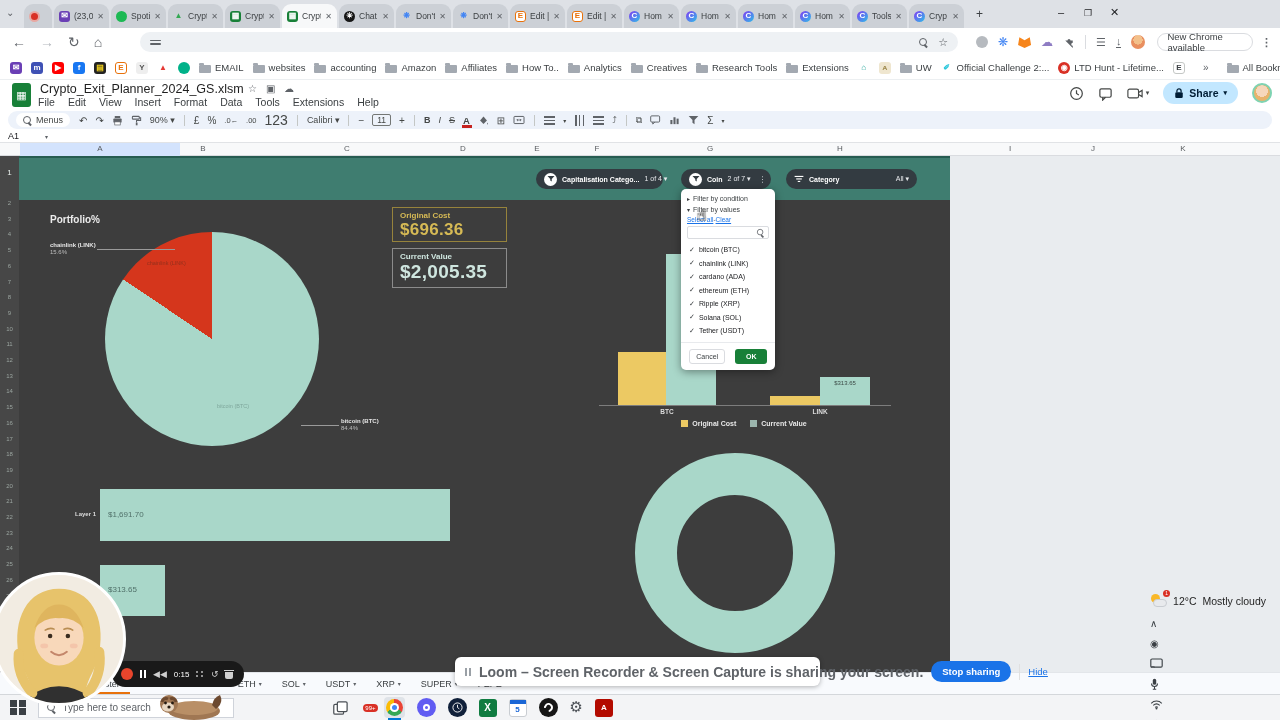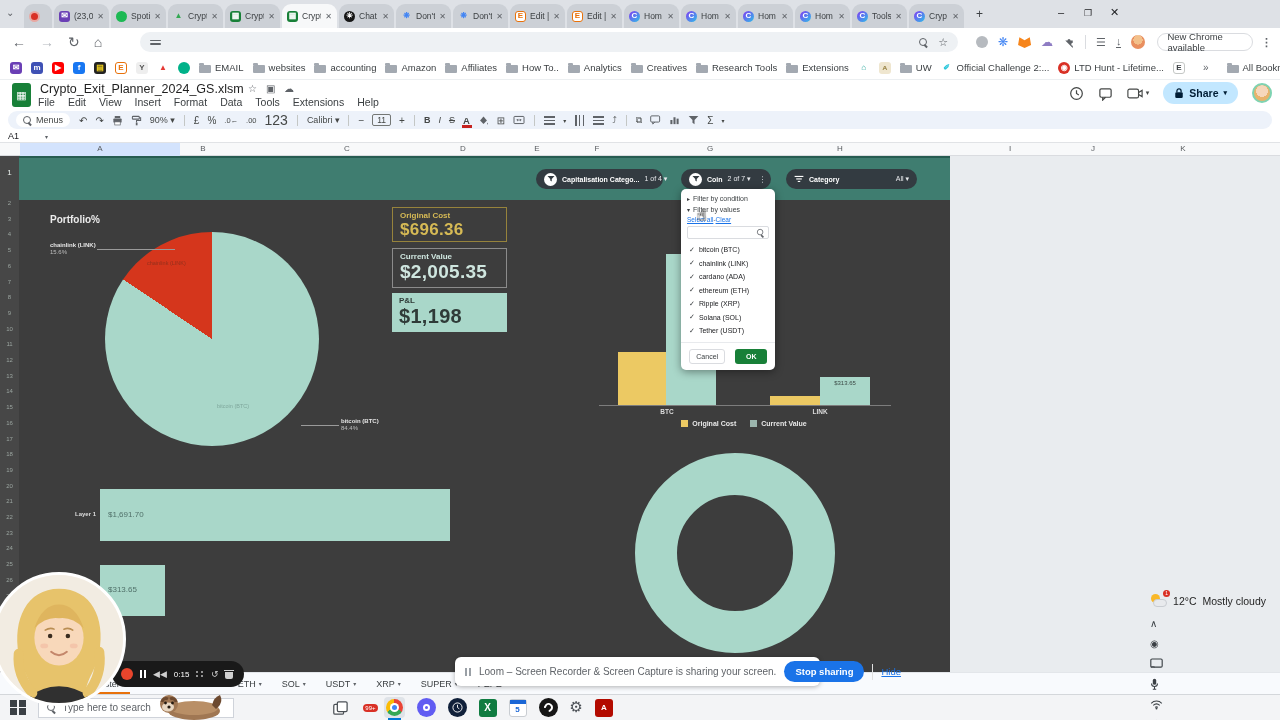--- a/index.html
+++ b/index.html
@@ -153,21 +153,21 @@
   .pausebars i{display:block;width:2px;height:8px;background:#fff;}
   #loomtime{font-size:8px;color:#fff;}
   .loomic{font-size:9px;color:#cfcfcf;font-family:"DejaVu Sans",sans-serif;}
   .dots4{display:grid;grid-template-columns:3px 3px;gap:1.5px;}
   .dots4 i{width:2px;height:2px;border-radius:50%;background:#bbb;}
   .trash{width:8px;height:9px;position:relative;}
   .trash::before{content:'';position:absolute;left:0;top:2px;width:8px;height:7px;background:#cfcfcf;border-radius:0 0 2px 2px;}
   .trash::after{content:'';position:absolute;left:-1px;top:0;width:10px;height:1.5px;background:#cfcfcf;}
   #loombanner{position:absolute;left:455px;top:657px;width:365px;height:29px;background:#fff;border-radius:6px;z-index:55;
               box-shadow:0 1px 5px rgba(0,0,0,.3);display:flex;align-items:center;gap:8px;padding:0 10px;}
-  #loommsg{font-size:10px;color:#5f6368;white-space:nowrap;}
+  #loommsg{font-size:14px;color:#5f6368;white-space:nowrap;font-weight:bold;}
   #stopsharing{height:21px;background:#1a73e8;color:#fff;border-radius:11px;font-size:9.5px;font-weight:bold;
                display:flex;align-items:center;padding:0 11px;white-space:nowrap;}
   #hidelink{font-size:9.5px;color:#1a73e8;text-decoration:underline;border-left:1px solid #e0e0e0;padding-left:8px;height:16px;display:flex;align-items:center;}
 
   
   #tabbar{position:absolute;left:0;top:672px;width:1280px;height:22px;background:#f8fafd;display:flex;align-items:center;border-top:1px solid #e3e6ea;}
   .tbplus{font-size:13px;color:#444746;margin:0 8px 0 14px;}
   .stab{display:flex;align-items:center;gap:3px;font-size:9px;color:#3c4043;padding:0 8px;height:22px;position:relative;white-space:nowrap;}
   .stab .ar{font-size:6px;color:#5f6368;}
   .stab.active{background:#dce6f6;color:#0b57d0;font-weight:bold;border-radius:3px;}
@@ -663,24 +663,20 @@
     <div class="pline" style="left:282px;top:267px;width:38px;"></div>
 
     <div class="statbox" id="stat0">
       <div class="sl">Original Cost</div>
       <div class="sv">$696.36</div>
     </div>
     <div class="statbox" id="stat1">
       <div class="sl">Current Value</div>
       <div class="sv">$2,005.35</div>
     </div>
-    <div class="statbox" id="stat2">
-      <div class="sl">P&amp;L</div>
-      <div class="sv">$1,198</div>
-    </div>
 
     <div class="bar" style="left: 599px; width: 48px; top: 194.337px; height: 52.663px; background: rgb(236, 201, 99);"></div>
       <div class="bar" style="left: 647px; width: 50px; top: 96px; height: 151px; background: rgb(169, 215, 201);"></div>
       <div class="bar" style="left: 751px; width: 50px; top: 237.628px; height: 9.37223px; background: rgb(236, 201, 99);"></div>
       <div class="bar" style="left: 801px; width: 50px; top: 219.004px; height: 27.9962px; background: rgb(169, 215, 201);"></div>
       <div id="colchart"></div>
     <div id="colaxis"></div>
     <div class="catlbl" style="left:599px;width:98px;">BTC</div>
     <div class="catlbl" style="left:751px;width:100px;">LINK</div>
     <div id="bardatalabel">$313.65</div>

